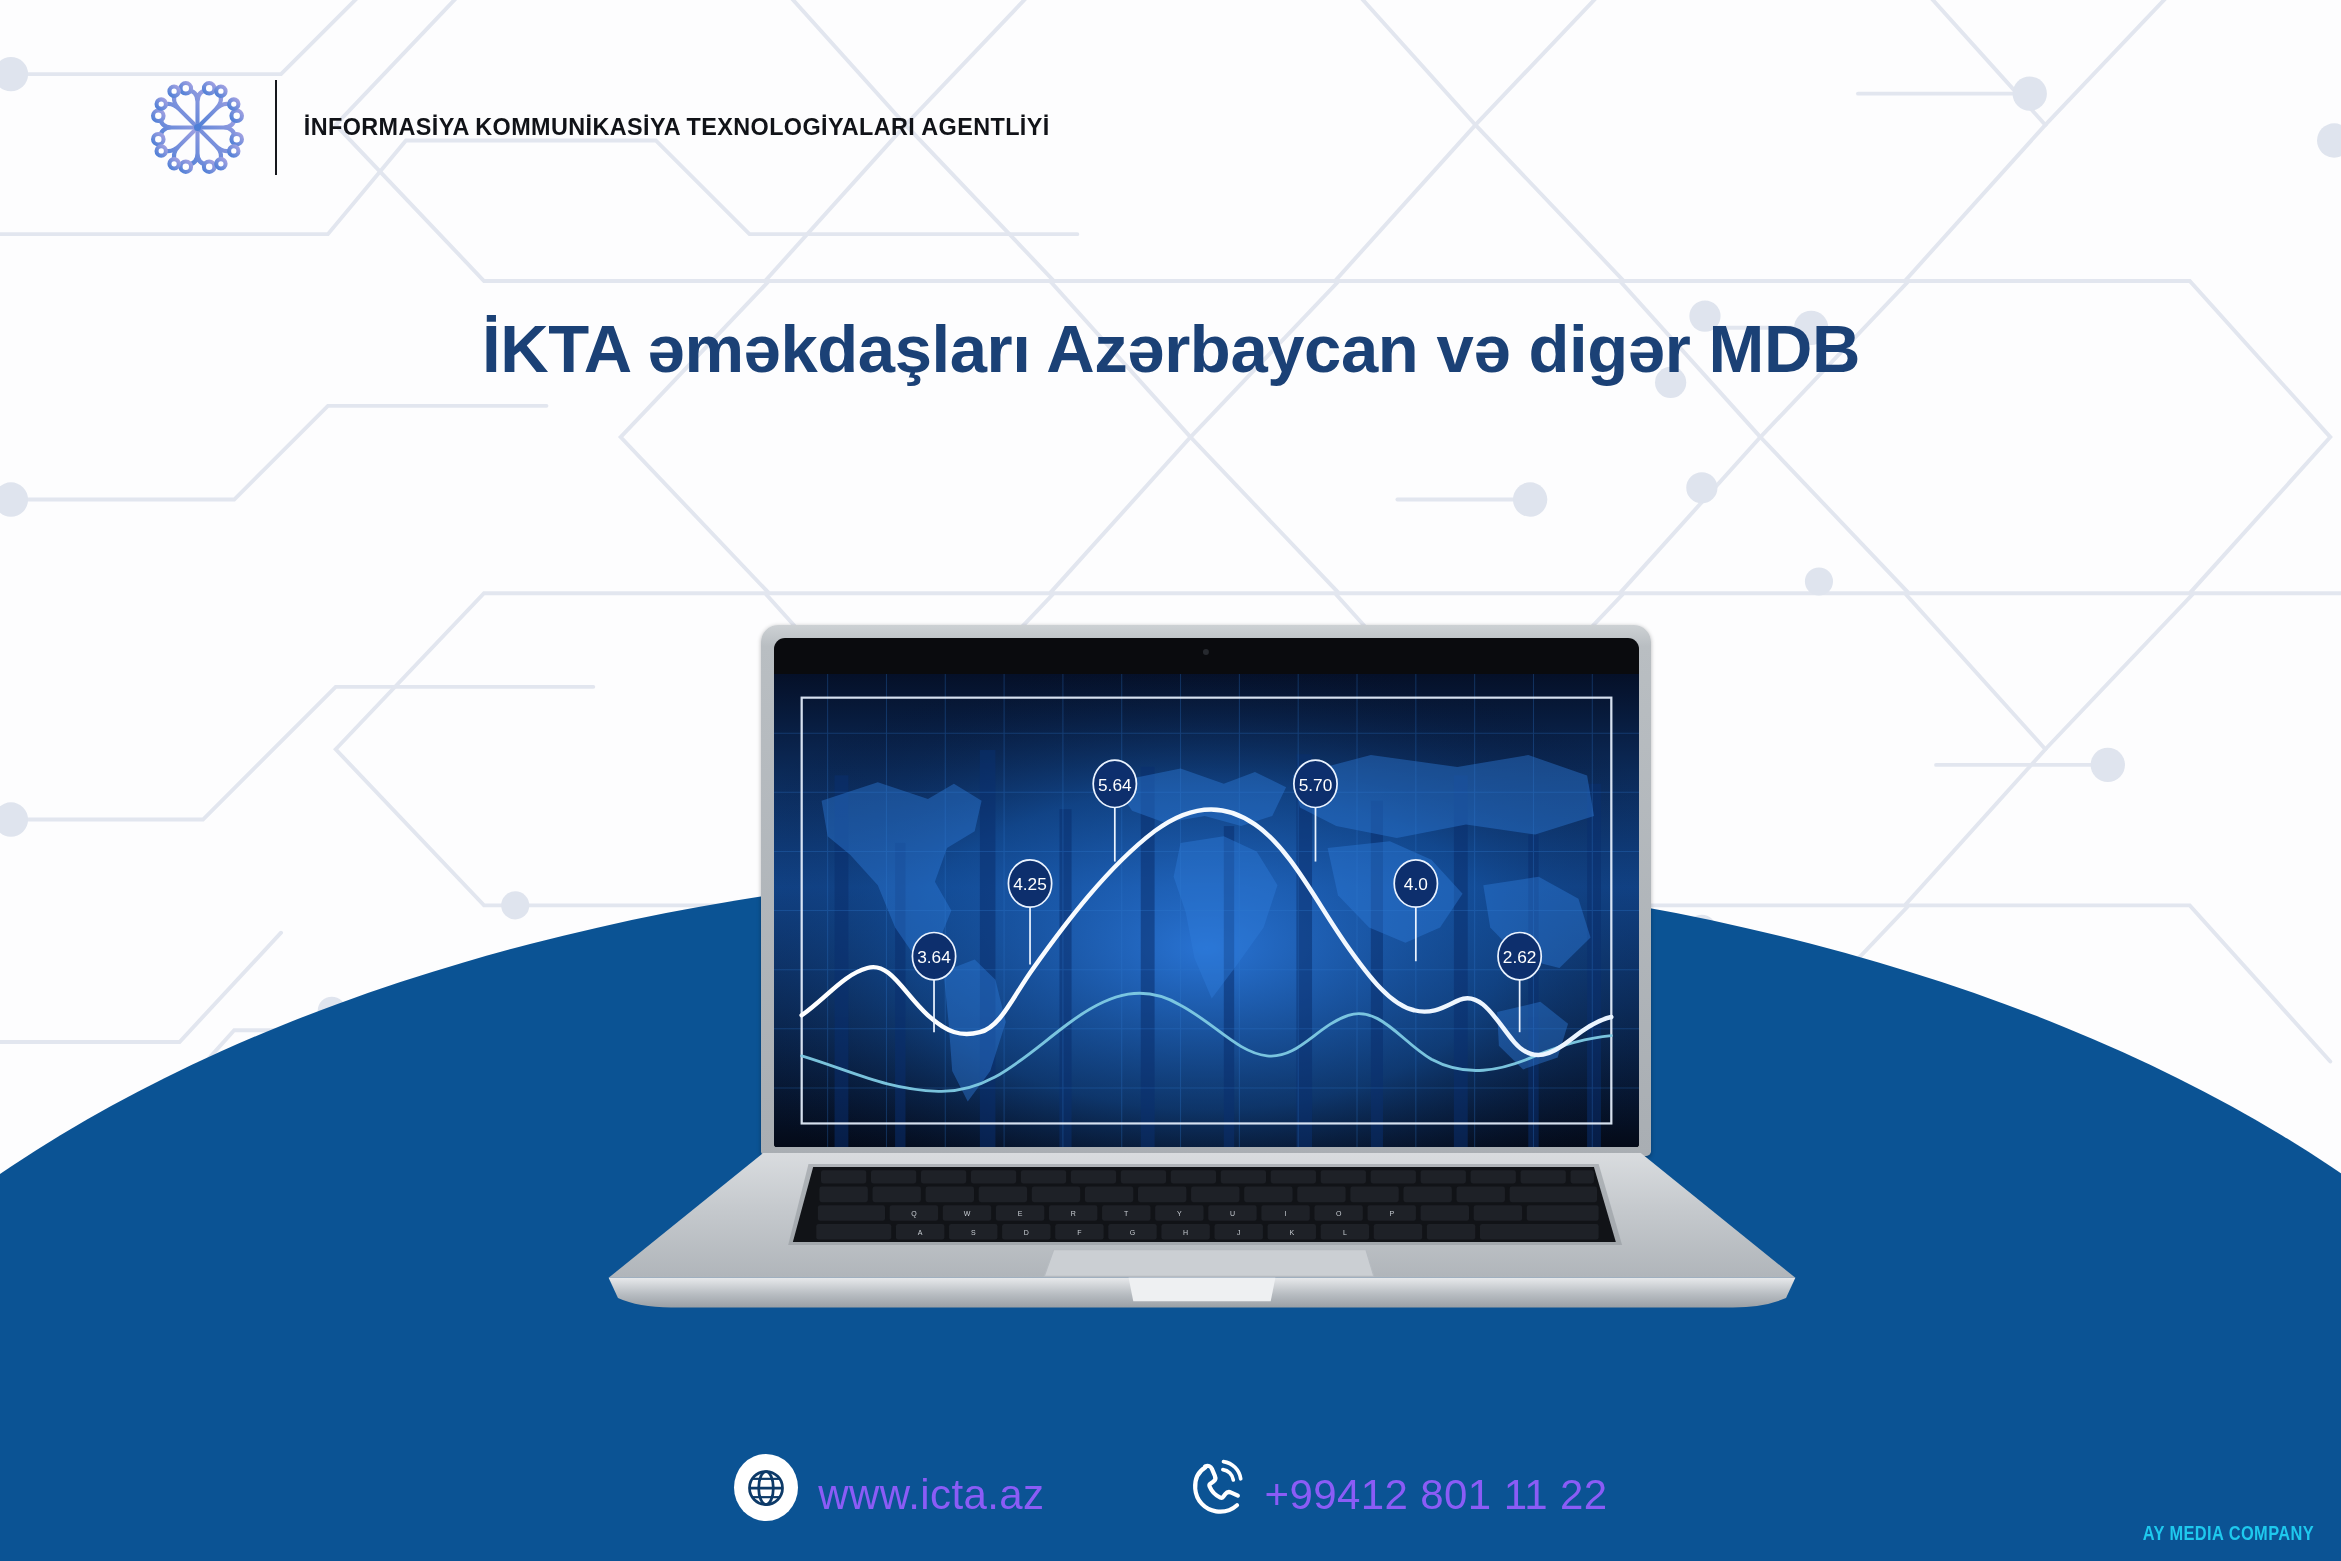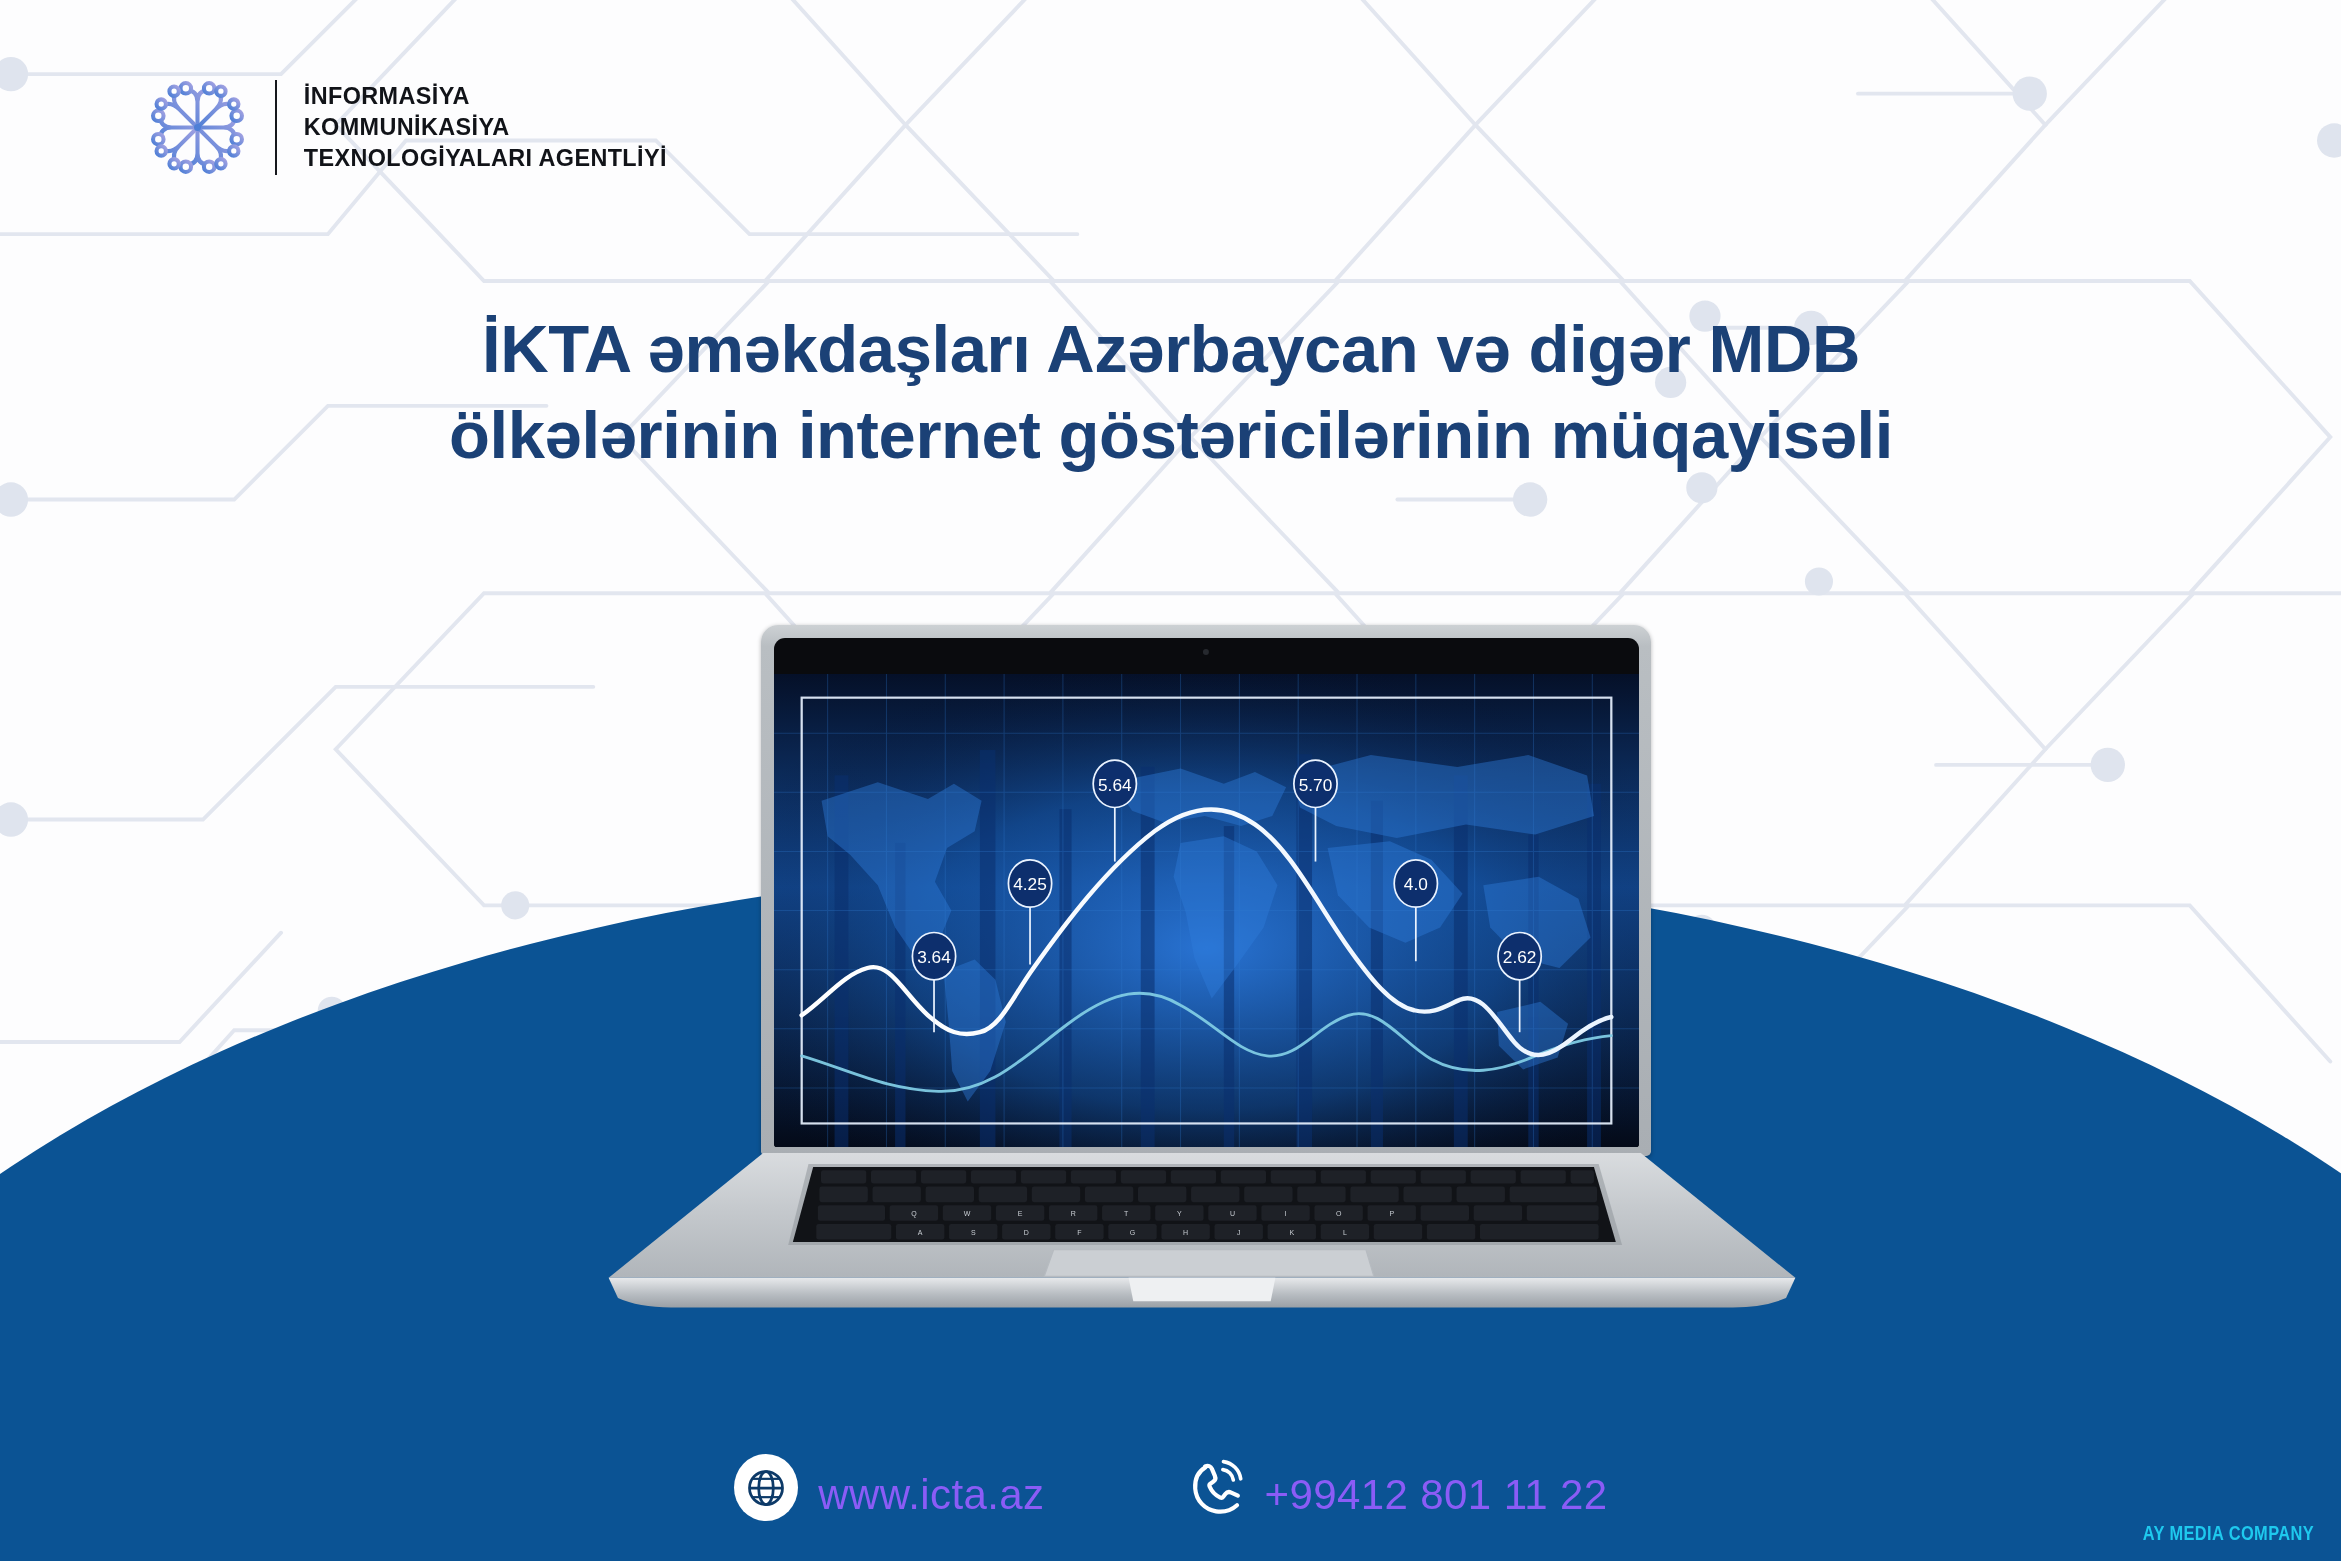--- a/index.html
+++ b/index.html
@@ -49,21 +49,21 @@
     z-index:6;
   }
   .logo-mark { width:117px; height:117px; flex:0 0 auto; }
   .logo-divider {
     width:2.3px; height:95px;
     background:#16181d;
     margin:0 26.5px 0 19px;
     flex:0 0 auto;
   }
   .logo-text {
-    display:flex; flex-direction:column;
+    display:flex; flex-direction:row;
     justify-content:center;
     gap:5.5px;
   }
   .logo-text span {
     font-family:"Liberation Sans", sans-serif;
     font-weight:700;
     font-size:23.4px;
     letter-spacing:0.4px;
     color:#111318;
     line-height:1.08;
@@ -306,21 +306,20 @@
 
     <div class="logo-text">
       <span>İNFORMASİYA</span>
       <span>KOMMUNİKASİYA</span>
       <span>TEXNOLOGİYALARI AGENTLİYİ</span>
     </div>
   </div>
 
   <div class="headline">
     <div class="line">İKTA əməkdaşları Azərbaycan və digər MDB</div>
-    <div class="line">ölkələrinin internet göstəricilərinin müqayisəli</div>
   </div>
 
   <div class="laptop">
 
     <div class="lid">
       <div class="lid-inner">
         <div class="cam"></div>
         <div class="screen">
 
           <svg viewBox="0 0 1000 560" preserveAspectRatio="none" aria-hidden="true">

